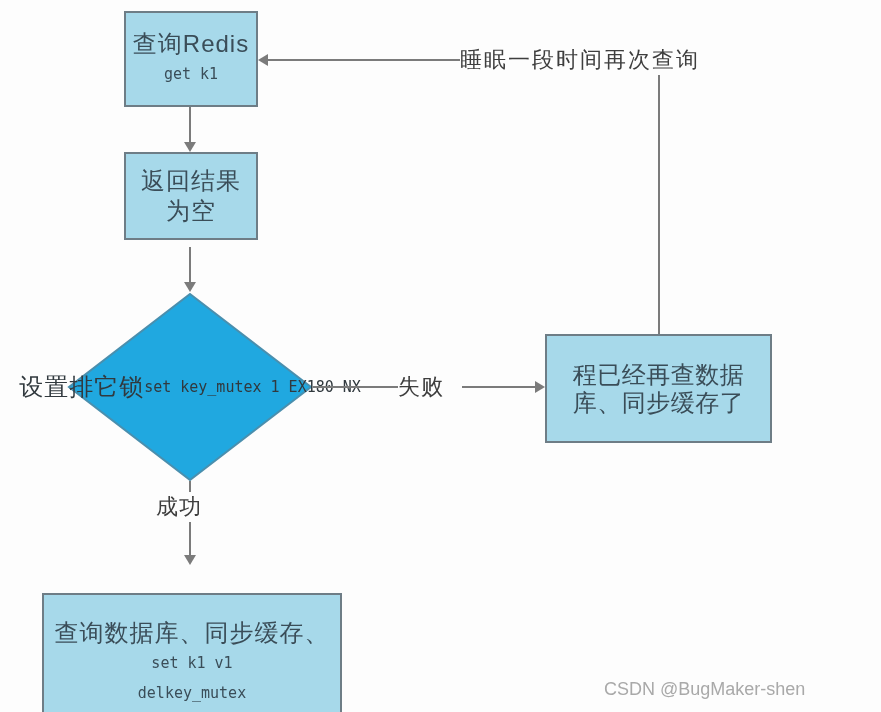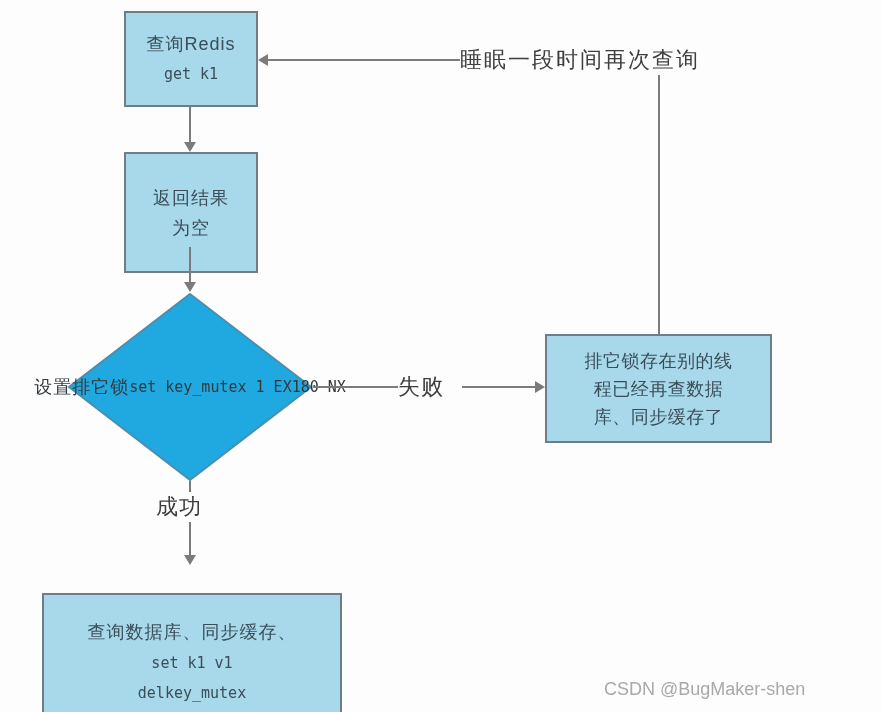--- a/index.html
+++ b/index.html
@@ -20,33 +20,33 @@
     background: var(--node-fill, #a7d9ea);
     border: 2px solid var(--node-border, #6e7d86);
     display: flex;
     flex-direction: column;
     justify-content: center;
     align-items: center;
     text-align: center;
     color: var(--node-text, #3a4d58);
   }
   .zh {
-    font-size: 18px;
+    font-size: 24px;
     line-height: 30px;
     letter-spacing: 1px;
     white-space: nowrap;
   }
   .code {
     font-family: "DejaVu Sans Mono", monospace;
     font-size: 15px;
     line-height: 30px;
     white-space: nowrap;
   }
   #node-query-redis { left: 124px; top: 11px;  width: 134px; height: 96px; }
-  #node-empty      { left: 124px; top: 152px; width: 134px; height: 121px; }
+  #node-empty      { left: 124px; top: 152px; width: 134px; height: 88px; }
   #node-lock-exists{ left: 545px; top: 334px; width: 227px; height: 109px; }
   #node-lock-exists .zh { line-height: 28px; letter-spacing: 0.5px; }
   #node-query-db   { left: 42px;  top: 565px; width: 300px; height: 138px; margin-top: 28px; }
   #node-query-db .zh { line-height: 31px; }
 
   .diamond-wrap {
     position: absolute;
     left: 67px; top: 293px;
     width: 246px; height: 188px;
   }
@@ -124,21 +124,20 @@
       <polygon points="123,1 244,94 123,187 2,94"></polygon>
     </svg>
     <div class="diamond-text">
       <div class="zh">设置排它锁</div>
       <div class="code">set key_mutex 1 EX</div>
       <div class="code">180 NX</div>
     </div>
   </div>
 
   <div class="node" id="node-lock-exists">
-    <div class="zh">排它锁存在别的线</div>
     <div class="zh">程已经再查数据</div>
     <div class="zh">库、同步缓存了</div>
   </div>
 
   <div class="node" id="node-query-db">
     <div class="zh">查询数据库、同步缓存、</div>
     <div class="code">set k1 v1</div>
     <div class="code">delkey_mutex</div>
   </div>
 

